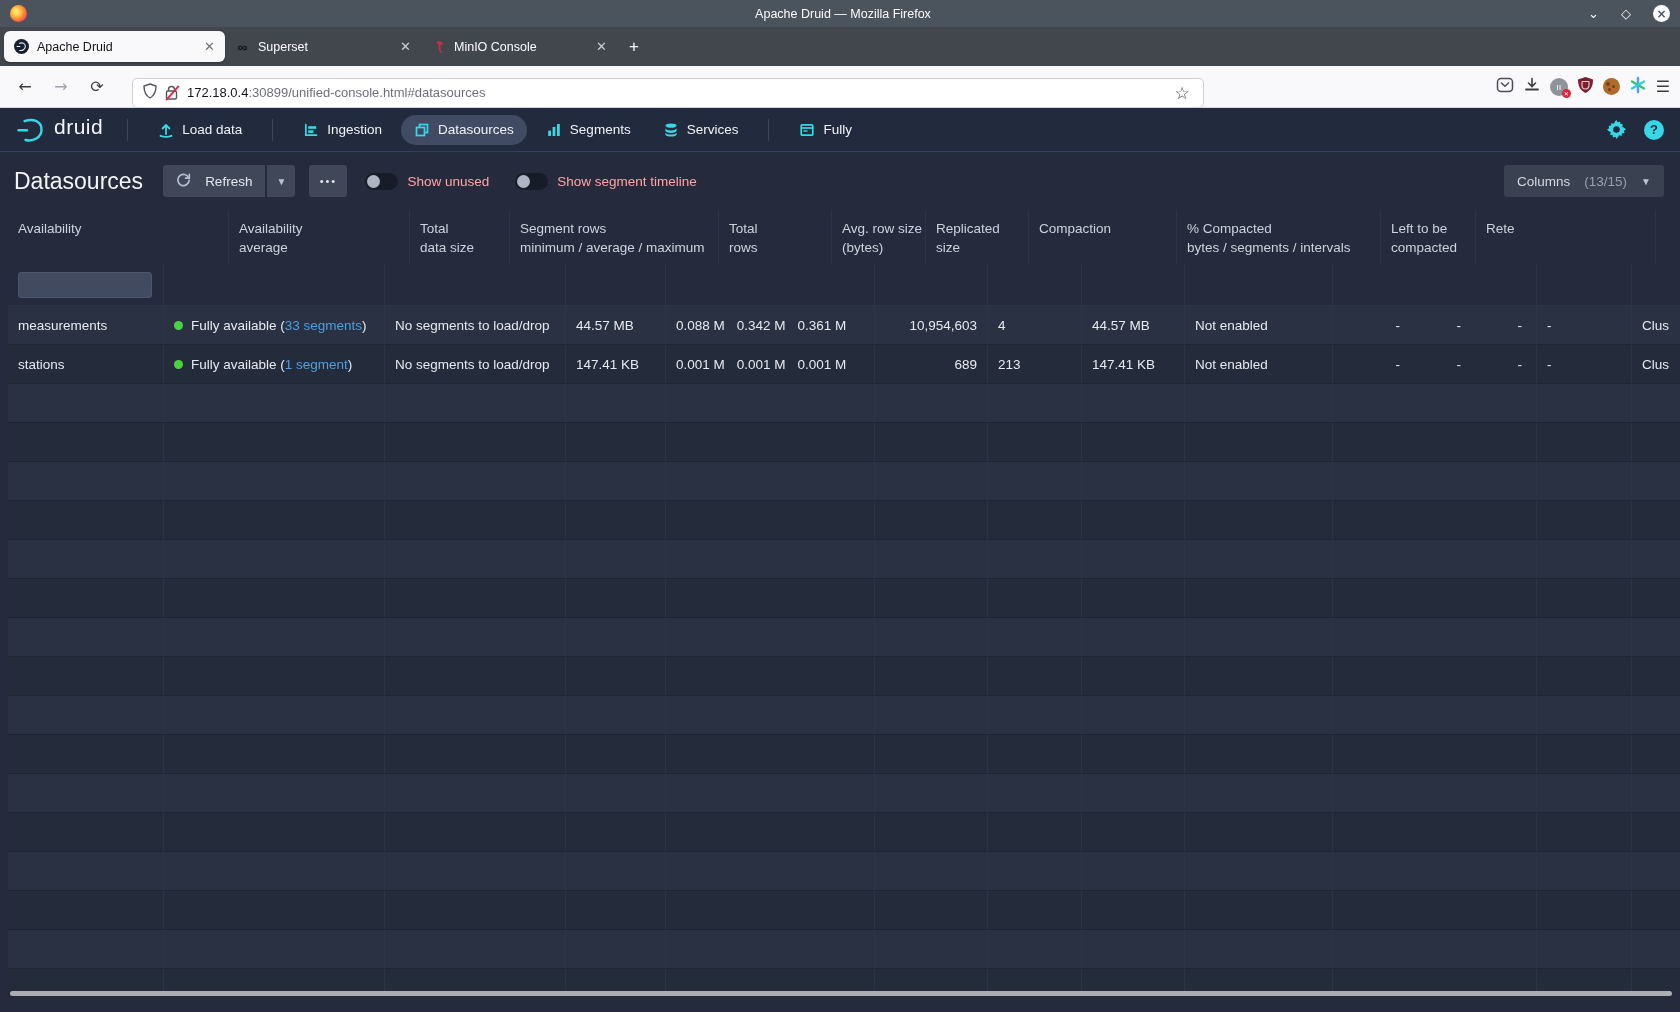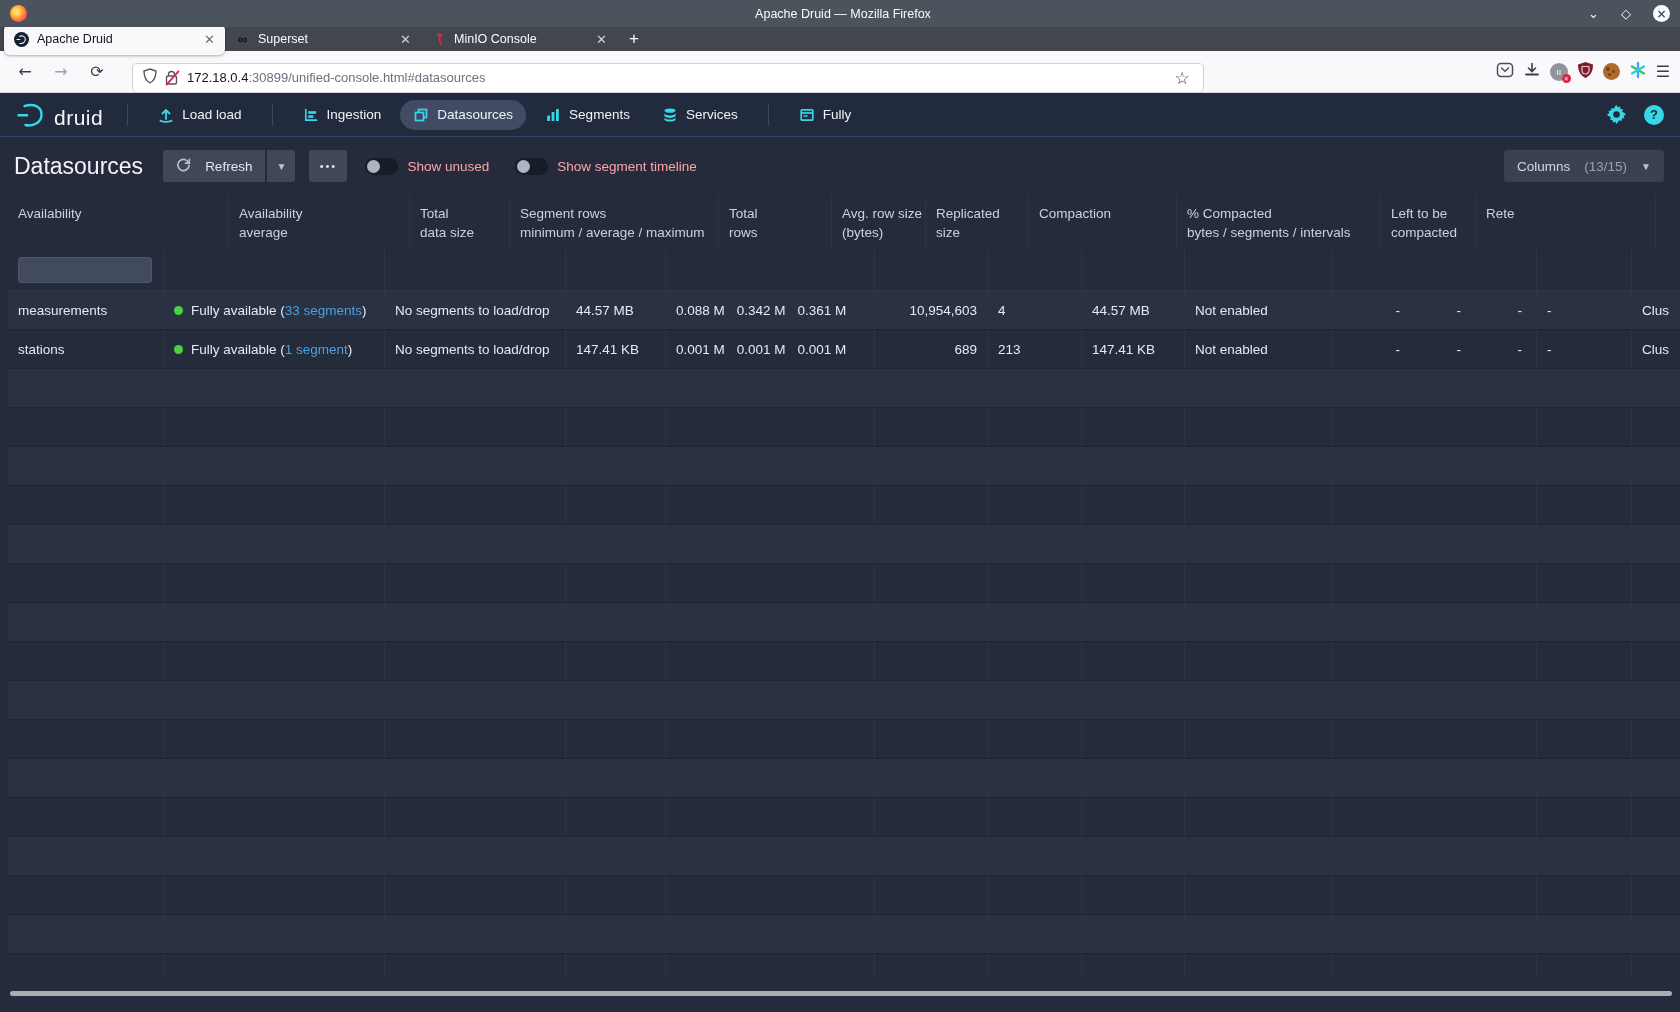--- a/index.html
+++ b/index.html
@@ -9,21 +9,21 @@
 
   
   .titlebar{height:27px;background:#4b535c;display:flex;align-items:center;position:relative;padding:0 10px}
   .fx-logo{width:17px;height:17px;border-radius:50%;background:radial-gradient(circle at 38% 40%,#ffe066 0 16%,#ff9a2e 45%,#ff4f5e 72%,#b5007f 100%)}
   .win-title{position:absolute;left:6px;right:0;text-align:center;color:#fbfbfe;font-size:12.5px}
   .win-controls{margin-left:auto;display:flex;align-items:center;gap:22px;z-index:2}
   .wc{color:#fbfbfe;font-size:13px;line-height:1}
   .wc-close{width:17px;height:17px;border-radius:50%;background:#fbfbfe;color:#4b535c;display:flex;align-items:center;justify-content:center;font-size:12px;font-weight:bold}
 
   
-  .tabbar{height:24px;background:#42474e;display:flex;align-items:center;padding:0 4px}
+  .tabbar{height:39px;background:#42474e;display:flex;align-items:center;padding:0 4px}
   .tab{height:31px;display:flex;align-items:center;gap:8px;padding:0 10px;border-radius:6px;font-size:12.5px;min-width:0}
   .tab.active{background:#f9f9fb;color:#15141a;width:221px;box-shadow:0 1px 3px rgba(0,0,0,.3)}
   .tab.inactive{color:#fbfbfe;width:196px}
   .tab .lbl{flex:1;white-space:nowrap;overflow:hidden}
   .tab .close{font-size:13px;opacity:.75}
   .tab.active .close{color:#3f3f46}
   .favicon{width:15px;height:15px;flex:0 0 15px;display:flex;align-items:center;justify-content:center}
   .fav-druid{background:#17202e;border-radius:50%}
   .fav-superset{color:#111;font-weight:bold;font-size:14px;line-height:1}
   .newtab{color:#fbfbfe;font-size:17px;padding:0 12px}
@@ -39,21 +39,21 @@
   .lock-wrap:after{content:"";position:absolute;left:-2px;top:7px;width:19px;height:2px;background:#e22850;transform:rotate(-48deg)}
   .tb-right{display:flex;align-items:center;gap:9px;margin-left:auto}
   .ext-circle{width:18px;height:18px;border-radius:50%;background:#8f949b;position:relative;display:flex;align-items:center;justify-content:center;color:#fff;font-size:9px}
   .ext-circle .badge{position:absolute;right:-3px;bottom:-2px;width:9px;height:9px;border-radius:50%;background:#d7263d;color:#fff;font-size:6px;display:flex;align-items:center;justify-content:center}
   .cookie{width:17px;height:17px;border-radius:50%;background:#b06a2c;position:relative}
   .cookie i{position:absolute;border-radius:50%;background:#6e4418}
   .hamburger{font-size:16px;color:#3c3c43}
 
   
   .druid-header{height:44px;background:#222a3d;border-bottom:1px solid #344166;display:flex;align-items:center;padding:0 16px}
-  .brand{display:flex;align-items:flex-end;gap:8px;margin-right:10px}
+  .brand{display:flex;align-items:flex-start;gap:8px;margin-right:10px}
   .brand-word{color:#f4f7fb;font-size:21px;letter-spacing:.5px}
   .nav-sep{width:1px;height:22px;background:#3c455c;margin:0 14px}
   .nav-item{display:flex;align-items:center;gap:8px;padding:7px 13px;border-radius:17px;color:#f0f3f8;font-size:13.5px;margin:0 3px;white-space:nowrap}
   .nav-item.active{background:#414b63}
   .spacer{flex:1}
   .icon-cyan{display:flex;align-items:center}
   .help-circle{width:20px;height:20px;border-radius:50%;background:#36d7e7;color:#222a3d;font-weight:bold;font-size:13px;display:flex;align-items:center;justify-content:center}
 
   
   .view-header{height:58px;display:flex;align-items:center;padding:0 14px;background:#252b3c}
@@ -205,21 +205,21 @@
     <span class="brand-word">druid</span>
   </div>
   <div class="nav-sep"></div>
   <div class="nav-item">
     <span class="icon-cyan">
       <svg width="16" height="16" viewBox="0 0 16 16">
           <path d="M8 12 V3.2 M4.5 6.5 L8 3 L11.5 6.5" stroke="#36d7e7" stroke-width="1.8" fill="none" stroke-linecap="round" stroke-linejoin="round"></path>
           <path d="M2.5 13.8 a9 4.5 0 0 0 11 0" stroke="#36d7e7" stroke-width="1.8" fill="none" stroke-linecap="round"></path>
         </svg>
     </span>
-    <span>Load load</span>
+    <span>Load data</span>
   </div>
   <div class="nav-sep"></div>
   <div class="nav-item">
     <span class="icon-cyan">
       <svg width="16" height="16" viewBox="0 0 16 16">
           <path d="M2.8 2.5 V13.2 H13.5" stroke="#36d7e7" stroke-width="1.7" fill="none" stroke-linecap="round"></path>
           <rect x="5.2" y="4.2" width="8" height="2.6" fill="#36d7e7"></rect>
           <rect x="5.2" y="8.3" width="5.2" height="2.6" fill="#36d7e7"></rect>
         </svg>
     </span>

